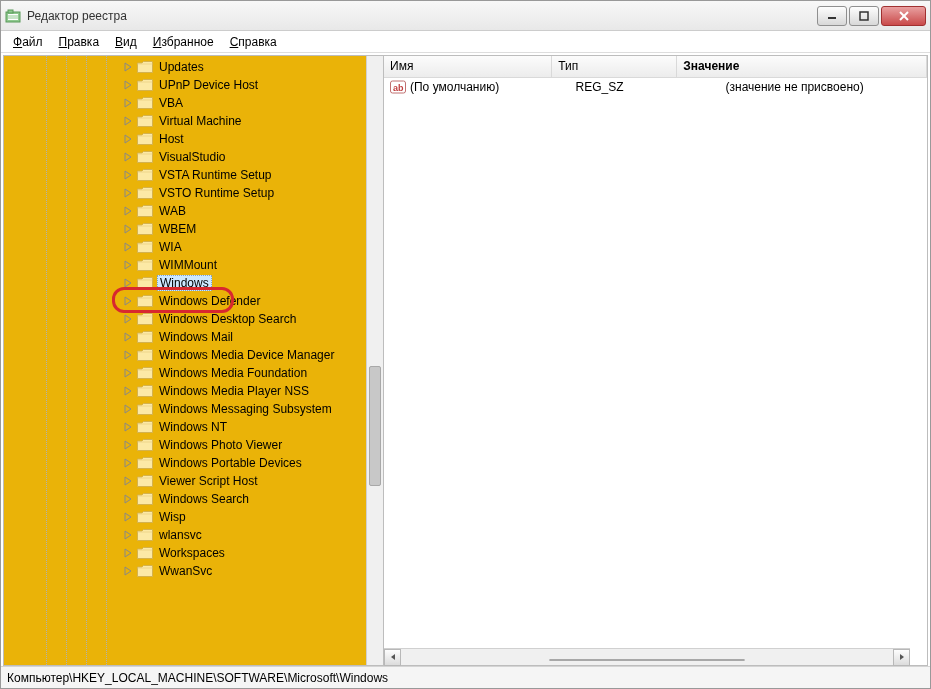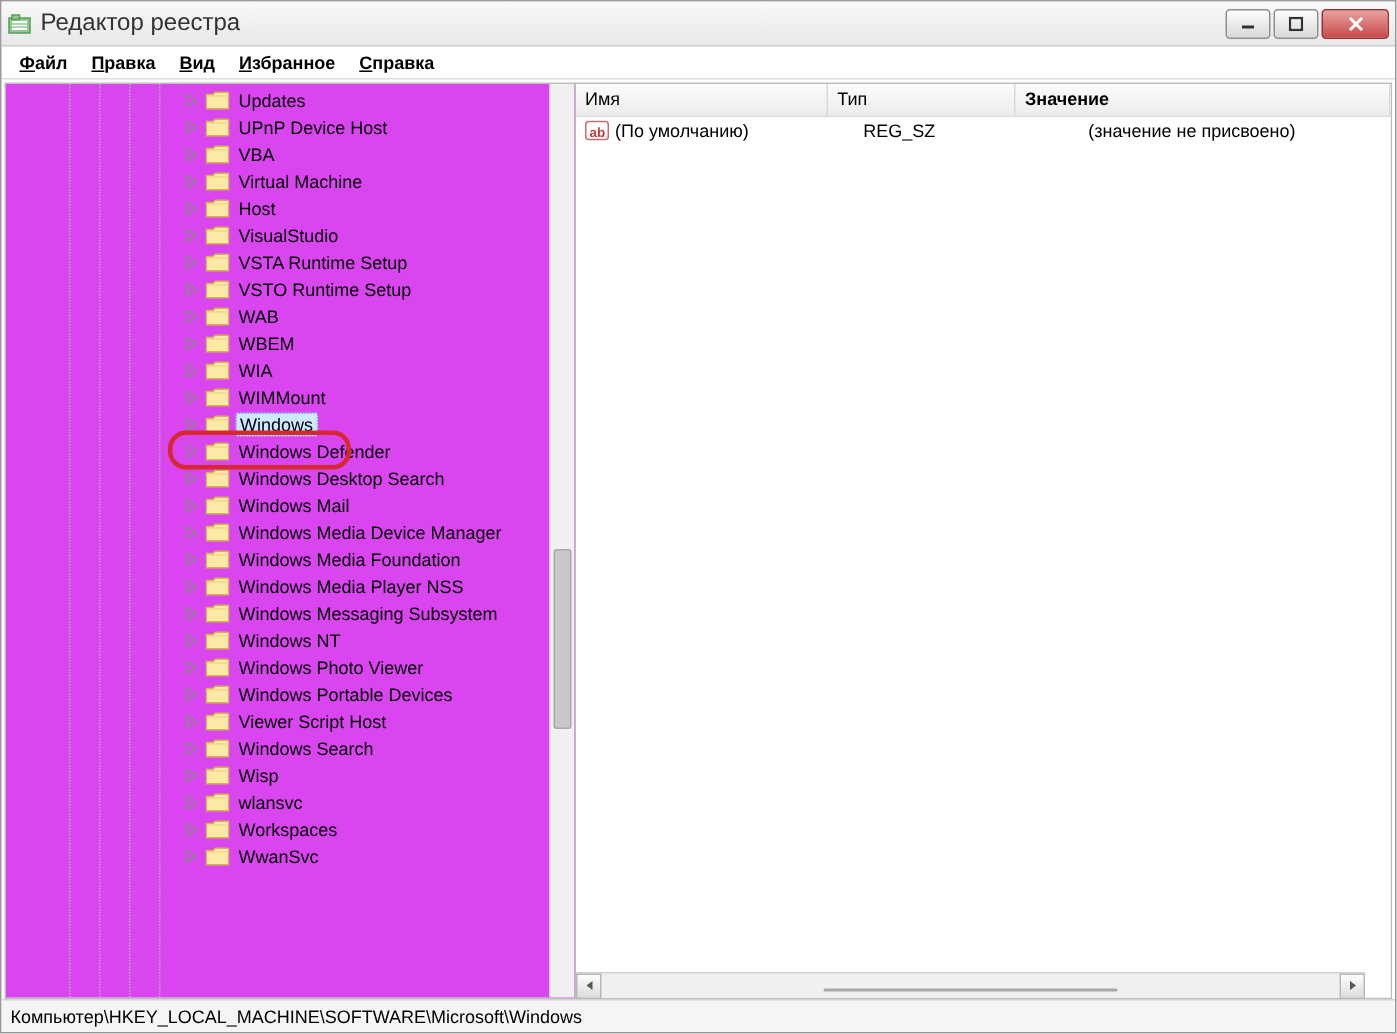--- a/index.html
+++ b/index.html
@@ -1,34 +1,34 @@
 <!DOCTYPE html>
 <html><head>
 <meta charset="utf-8">
 <style>
 * { box-sizing: border-box; margin: 0; padding: 0; }
 body { font-family: "Segoe UI", Tahoma, sans-serif; font-size: 12px; background: #fff; width: 931px; height: 689px; overflow: hidden; border: 1px solid #999; position: relative; }
 
 
 .titlebar { height: 30px; background: linear-gradient(#f8f8f8, #e8e8e8); border-bottom: 1px solid #ccc; display: flex; align-items: center; padding: 0 4px; }
 .titlebar .app-icon { width: 16px; height: 16px; margin-right: 6px; }
-.titlebar .title-text { flex: 1; font-size: 16px; color: #333; }
+.titlebar .title-text { flex: 1; font-size: 12px; color: #333; }
 .win-btns { display: flex; gap: 2px; }
 .win-btn { width: 30px; height: 20px; border: 1px solid #8f8f8f; border-radius: 3px; background: linear-gradient(#fdfdfd,#d8d8d8); display:flex;align-items:center;justify-content:center; cursor:pointer; }
 .win-btn.close { width: 45px; background: linear-gradient(#e9a0a0,#c94a4a); border-color:#a03030;}
 .win-btn svg { display:block; }
 
 
 .menubar { height: 22px; display:flex; align-items:center; padding: 0 4px; border-bottom:1px solid #ddd; }
-.menu-item { padding: 2px 8px; cursor:pointer;font-weight:bold; }
+.menu-item { padding: 2px 8px; cursor:pointer; }
 .menu-item .ul { text-decoration: underline; }
 
 
 .content { position:absolute; top:54px; bottom:22px; left:2px; right:2px; display:flex; border:1px solid #bdbdbd; }
-.tree-pane { width: 380px; border-right:1px solid #bdbdbd; overflow:hidden; position:relative; background:#d946ef;}
+.tree-pane { width: 380px; border-right:1px solid #bdbdbd; overflow:hidden; position:relative; background:#eab308;}
 .tree-scroll { position:absolute; top:0; bottom:0; left:0; right:10px; overflow:hidden; }
 .list-pane { flex:1; display:flex; flex-direction:column; background:#fff; position:relative;}
 
 
 .tree { padding: 2px 0 2px 0; }
 .tree-row { display:flex; align-items:center; height:18px; padding-left: 118px; white-space:nowrap; cursor:pointer;}
 .tree-row.selected .label { background:#cde8ff; border:1px dotted #7da2ce; border-radius:1px; padding:0 2px;}
 .tree-row .expand { width:11px; height:11px; margin-right:4px; display:inline-flex;align-items:center;justify-content:center;}
 .tree-row .expand svg { display:block;}
 .tree-row .folder { width:16px; height:14px; margin-right:4px; }

